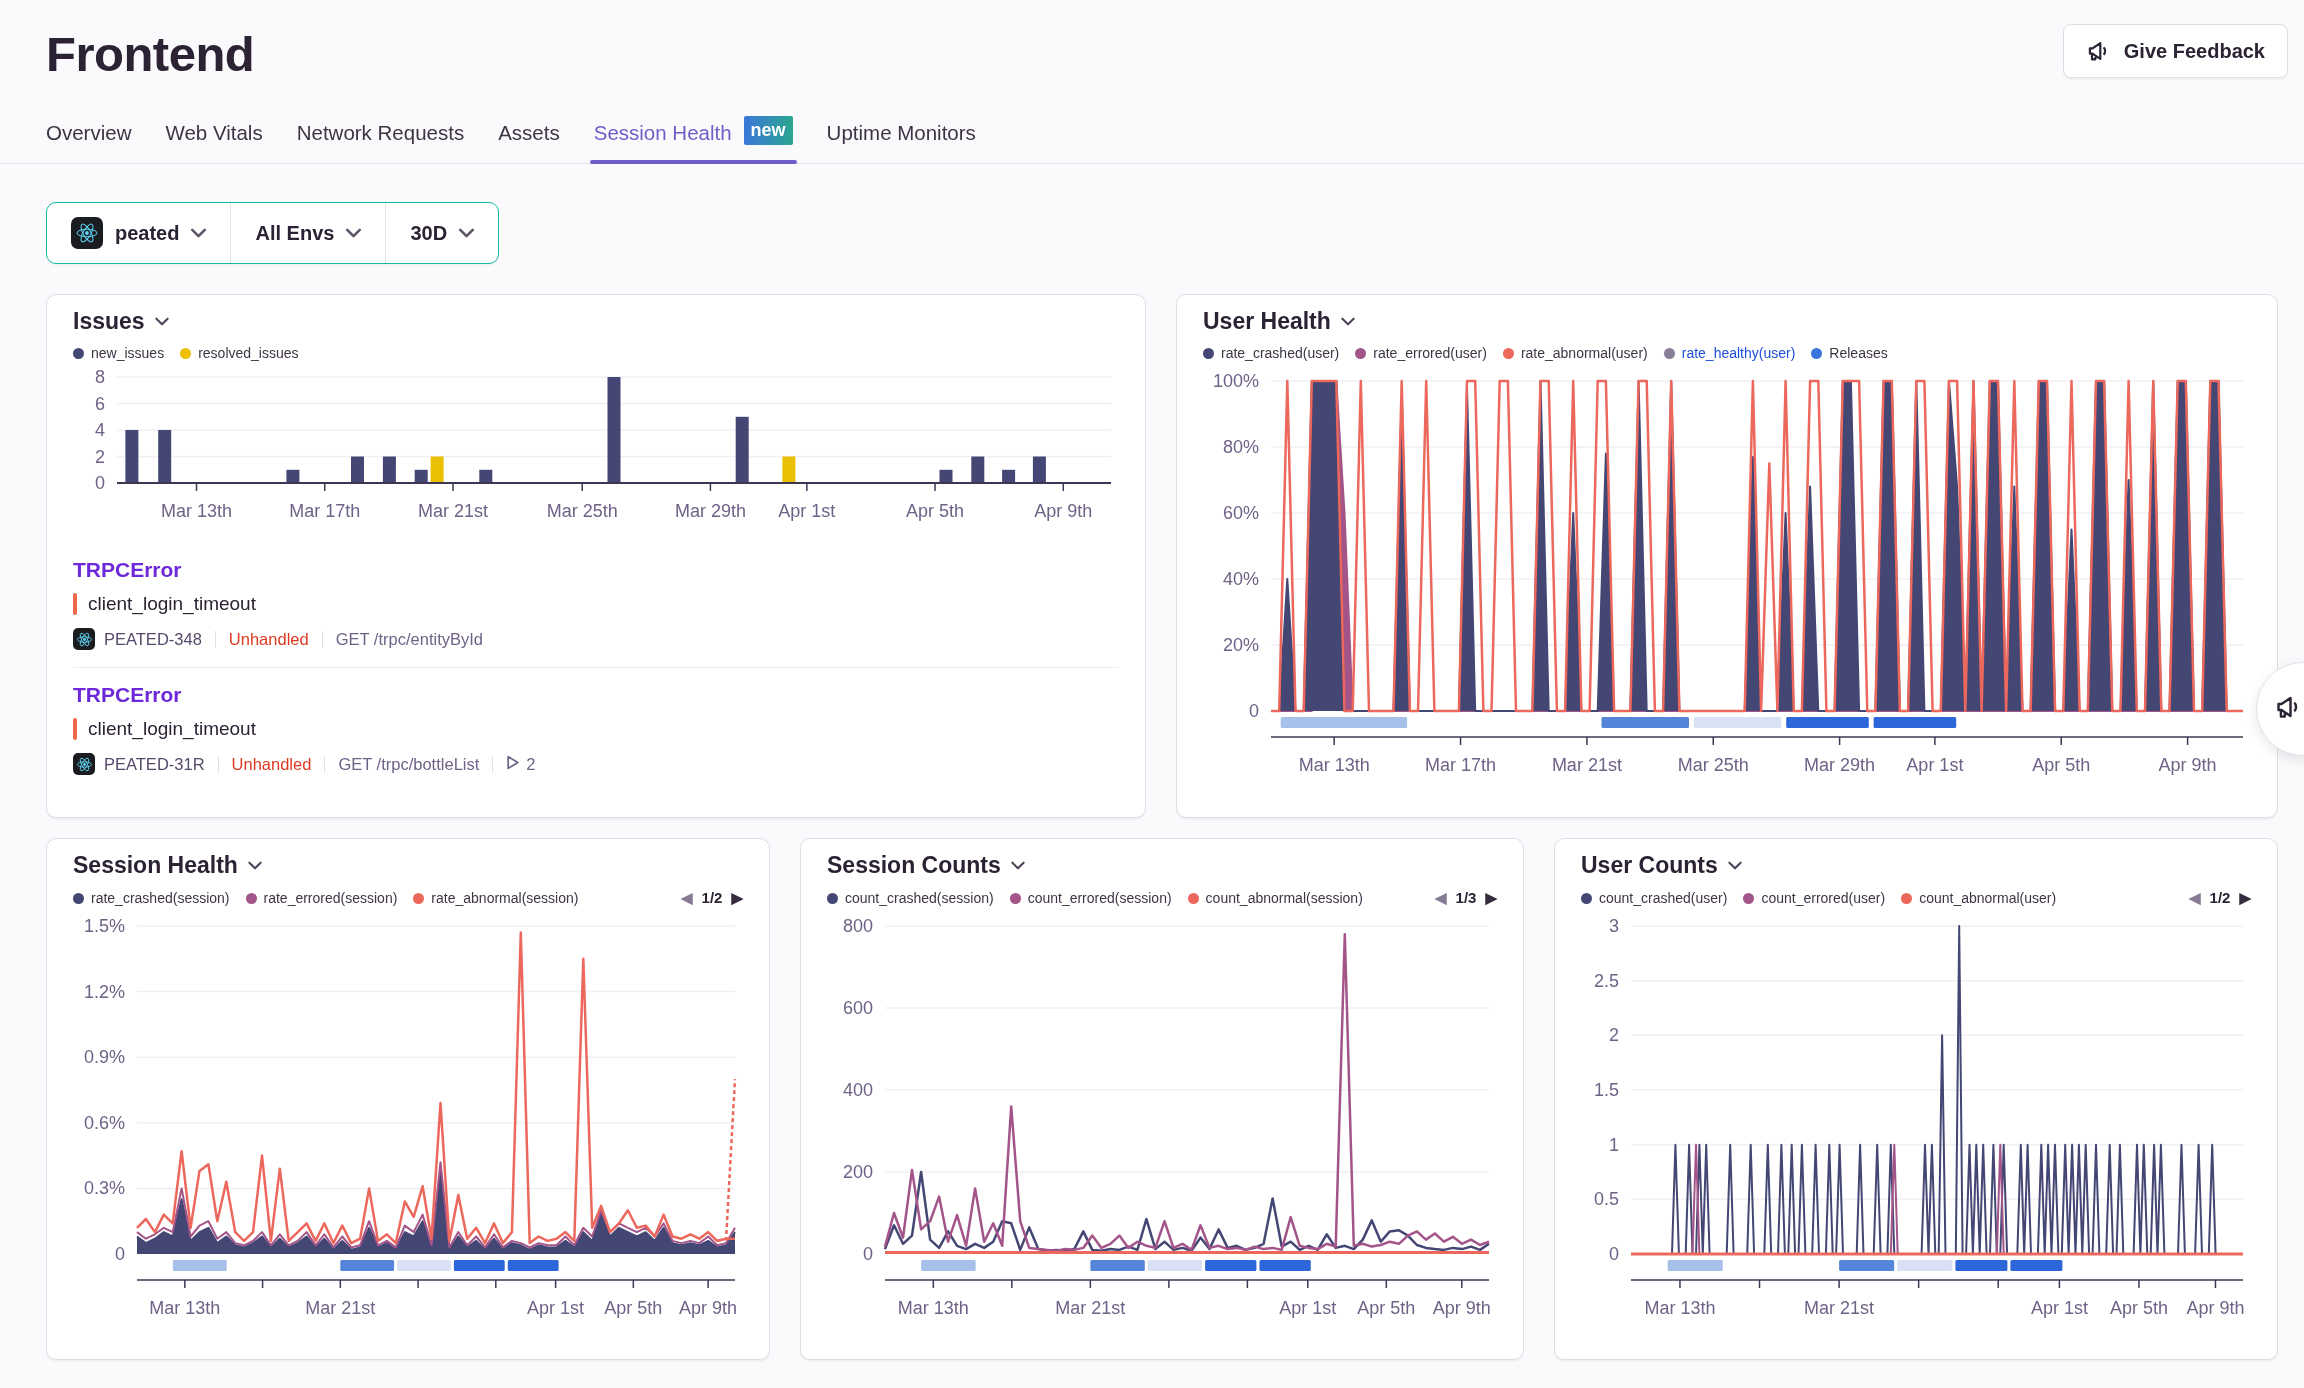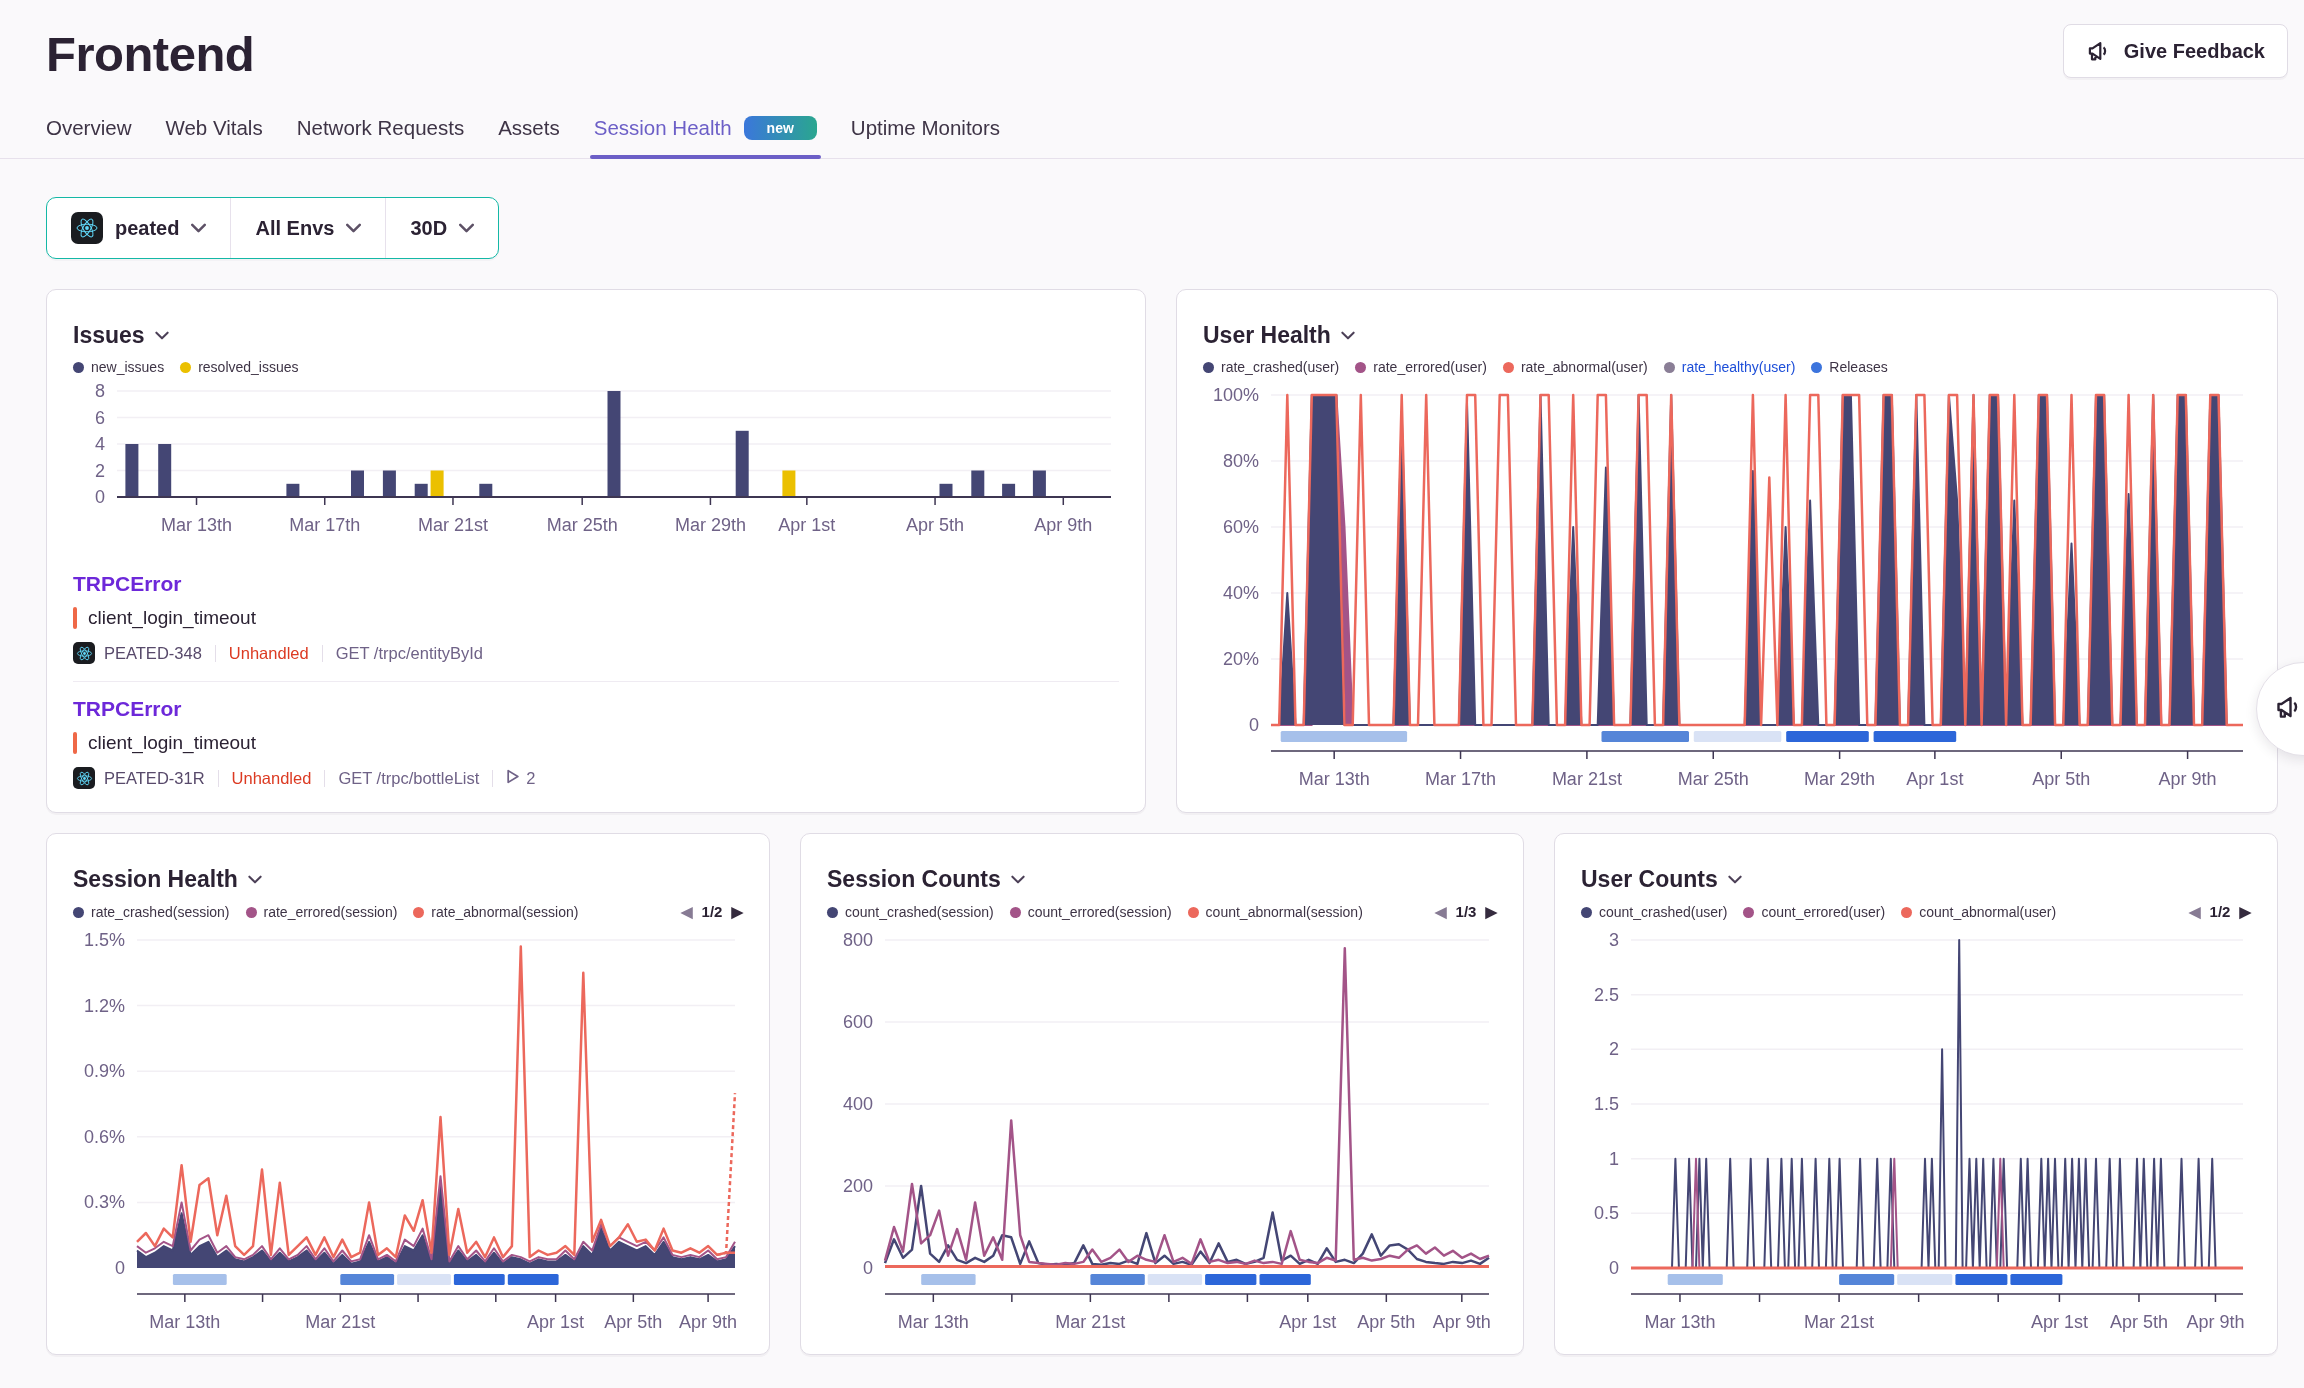--- a/index.html
+++ b/index.html
@@ -13,37 +13,37 @@
     background:#fff; border:1px solid #E0DCE5; border-radius:8px; padding:13px 22px;
     font-size:20px; font-weight:700; color:#2B2233; cursor:pointer; box-shadow:0 2px 0 rgba(43,34,51,.04); }
 
   
   .tabbar { display:flex; gap:34px; padding:0 46px; margin-top:34px; border-bottom:1px solid #E7E1EC; }
   .tab { position:relative; display:flex; align-items:flex-end; gap:12px; padding-bottom:18px;
          font-size:20.5px; color:#3E3446; cursor:pointer; white-space:nowrap; }
   .tab.active { color:#6C5FC7; }
   .tab.active::after { content:""; position:absolute; left:-4px; right:-4px; bottom:-1px; height:4px;
          border-radius:3px; background:#6C5FC7; }
-  .badge-new { font-size:14px; font-weight:700; color:#fff; padding:4px 23px; border-radius:8px;
+  .badge-new { font-size:18px; font-weight:700; color:#fff; padding:4px 7px; border-radius:2px;
          background:linear-gradient(90deg,#3B77DB,#2AA68F); }
 
   
   .filterbar { display:inline-flex; align-items:stretch; margin:38px 0 0 46px; background:#fff;
          border:1px solid #14b8a6; border-radius:10px; box-shadow:0 2px 0 rgba(43,34,51,.03); }
   .filter-seg { display:flex; align-items:center; gap:12px; padding:14px 24px; font-size:20px;
          font-weight:700; color:#2B2233; cursor:pointer; }
   .filter-seg + .filter-seg { border-left:1px solid #E7E1EC; }
   .proj-icon { width:32px; height:32px; border-radius:7px; background:#1A1C20; display:flex;
          align-items:center; justify-content:center; }
   .chev { display:inline-flex; color:#5D5166; }
 
   
   .row1 { display:flex; gap:30px; margin:30px 26px 0 46px; }
   .row2 { display:flex; gap:30px; margin:20px 26px 0 46px; }
-  .panel { background:#fff; border:1px solid #E0DCE5; border-radius:10px; padding:32px 26px;
+  .panel { background:#fff; border:1px solid #E0DCE5; border-radius:10px; padding:13px 26px;
          box-shadow:0 2px 0 rgba(43,34,51,.04); overflow:hidden; }
   .panel-issues { width:1100px; height:524px; }
   .panel-userhealth { flex:1; height:524px; }
   .row2 .panel { flex:1; height:522px; }
   .panel-title-row { display:flex; align-items:center; gap:10px; }
   .panel-title { font-size:23px; font-weight:700; color:#2B2233; }
   .legend-row { display:flex; align-items:flex-end; gap:16px; margin-top:10px; font-size:14px;
          color:#3E3446; min-width:0; }
   .legend-item { display:flex; align-items:center; gap:7px; white-space:nowrap; cursor:pointer; }
   .legend-item.shrink { overflow:hidden; flex-shrink:1; min-width:0; }

